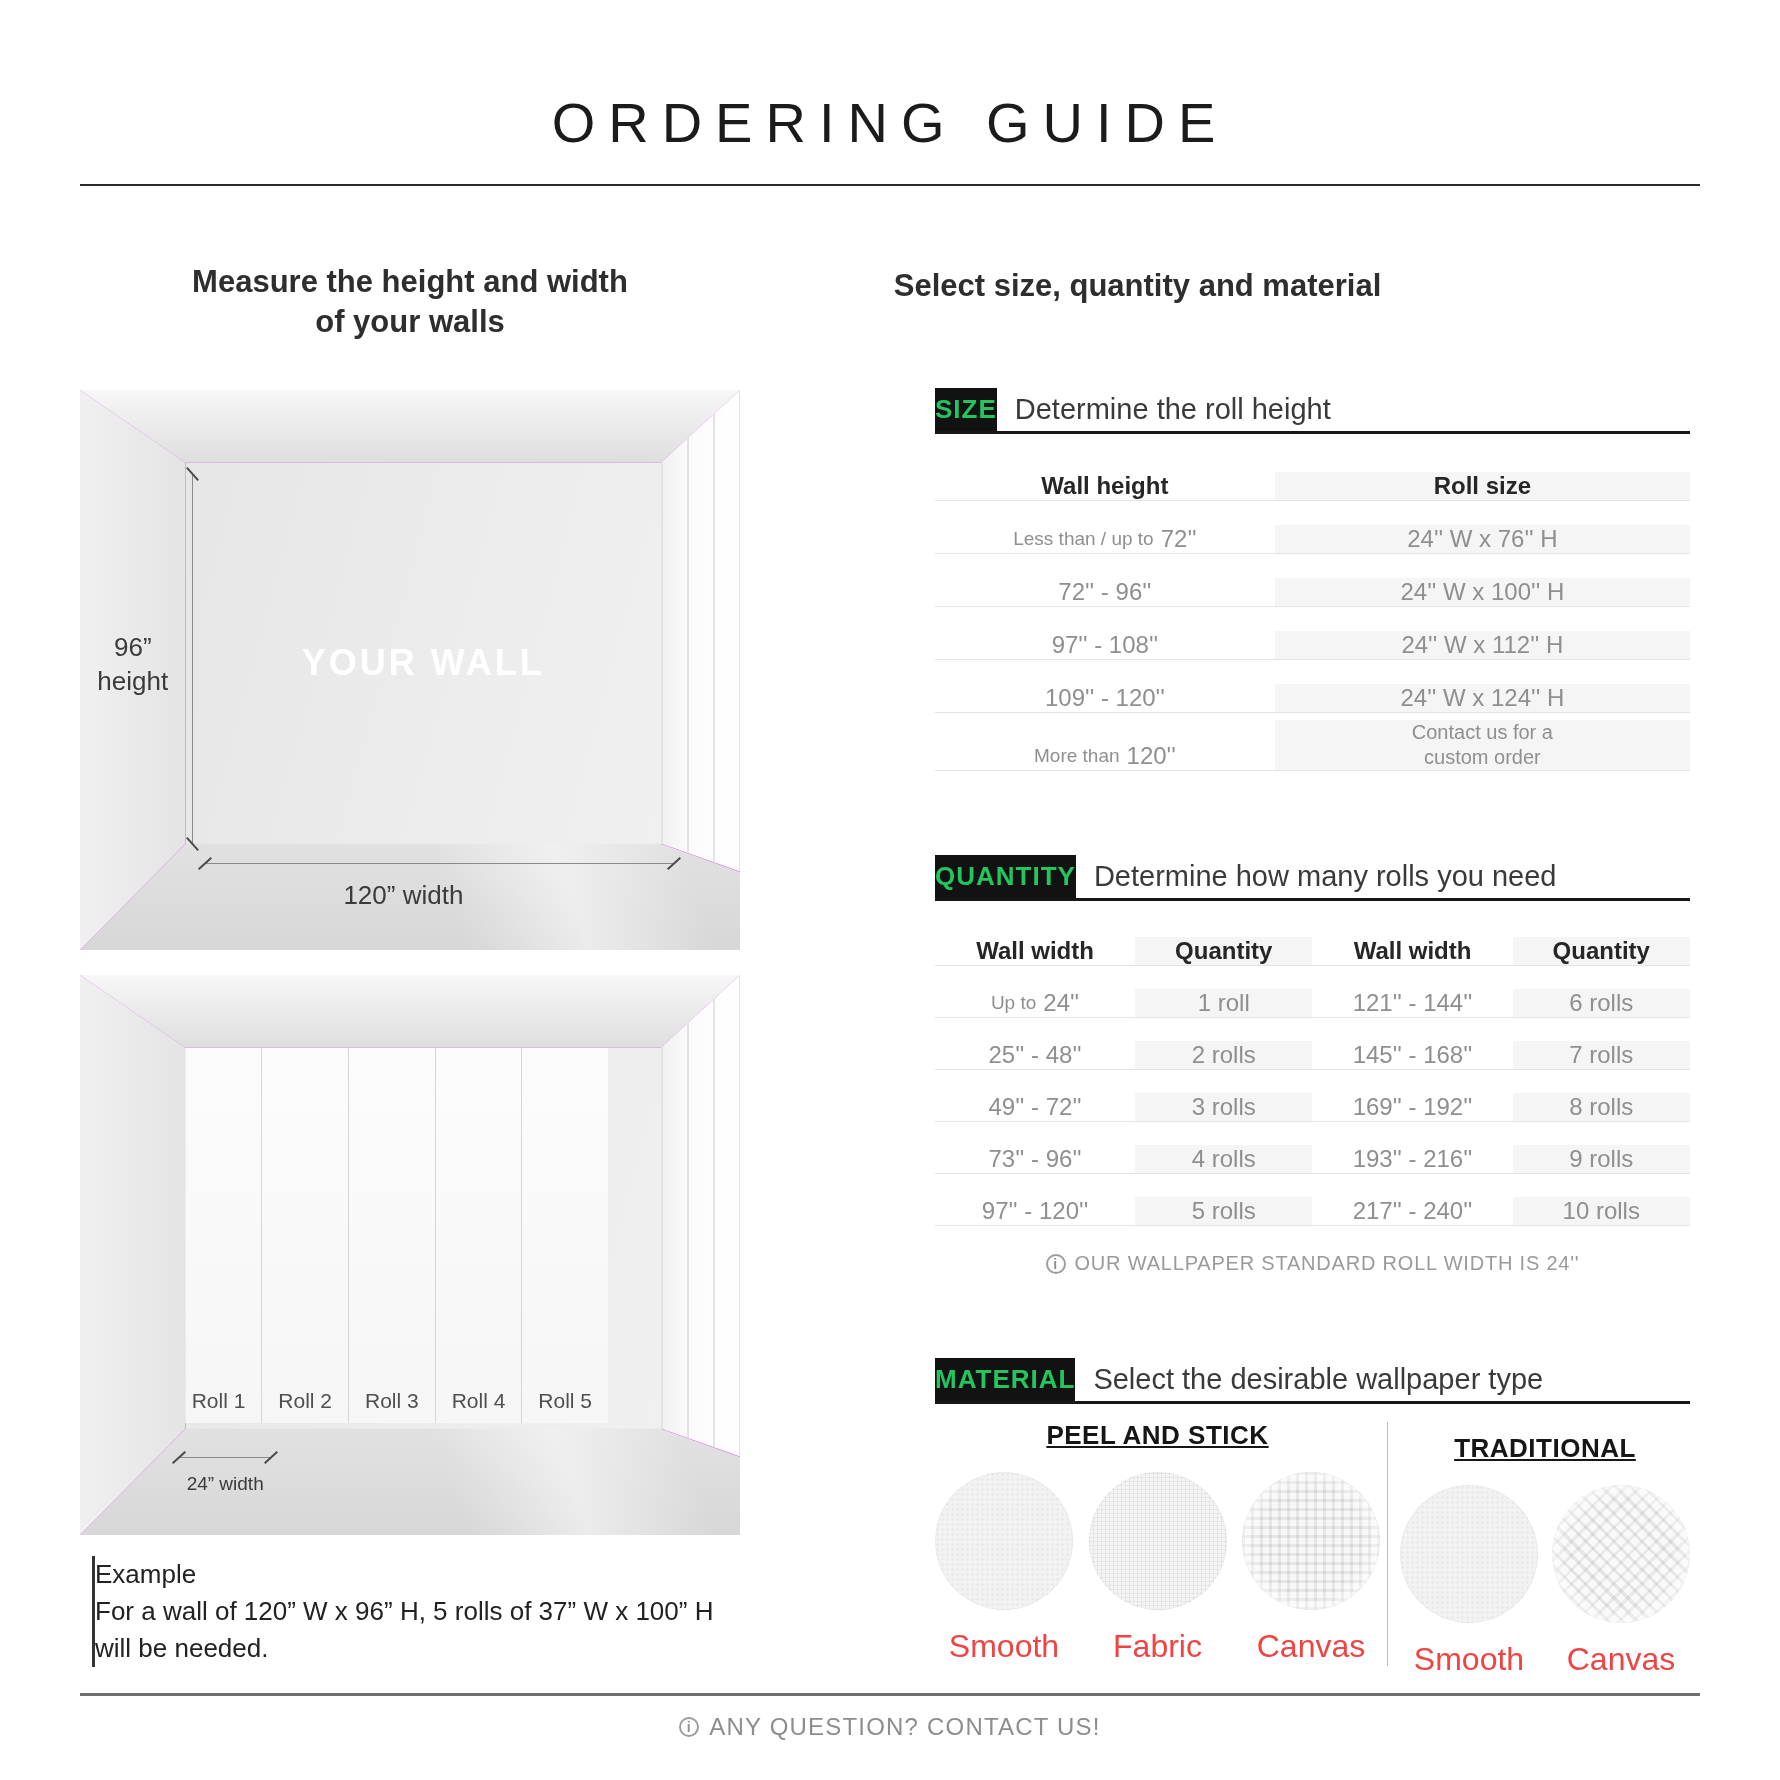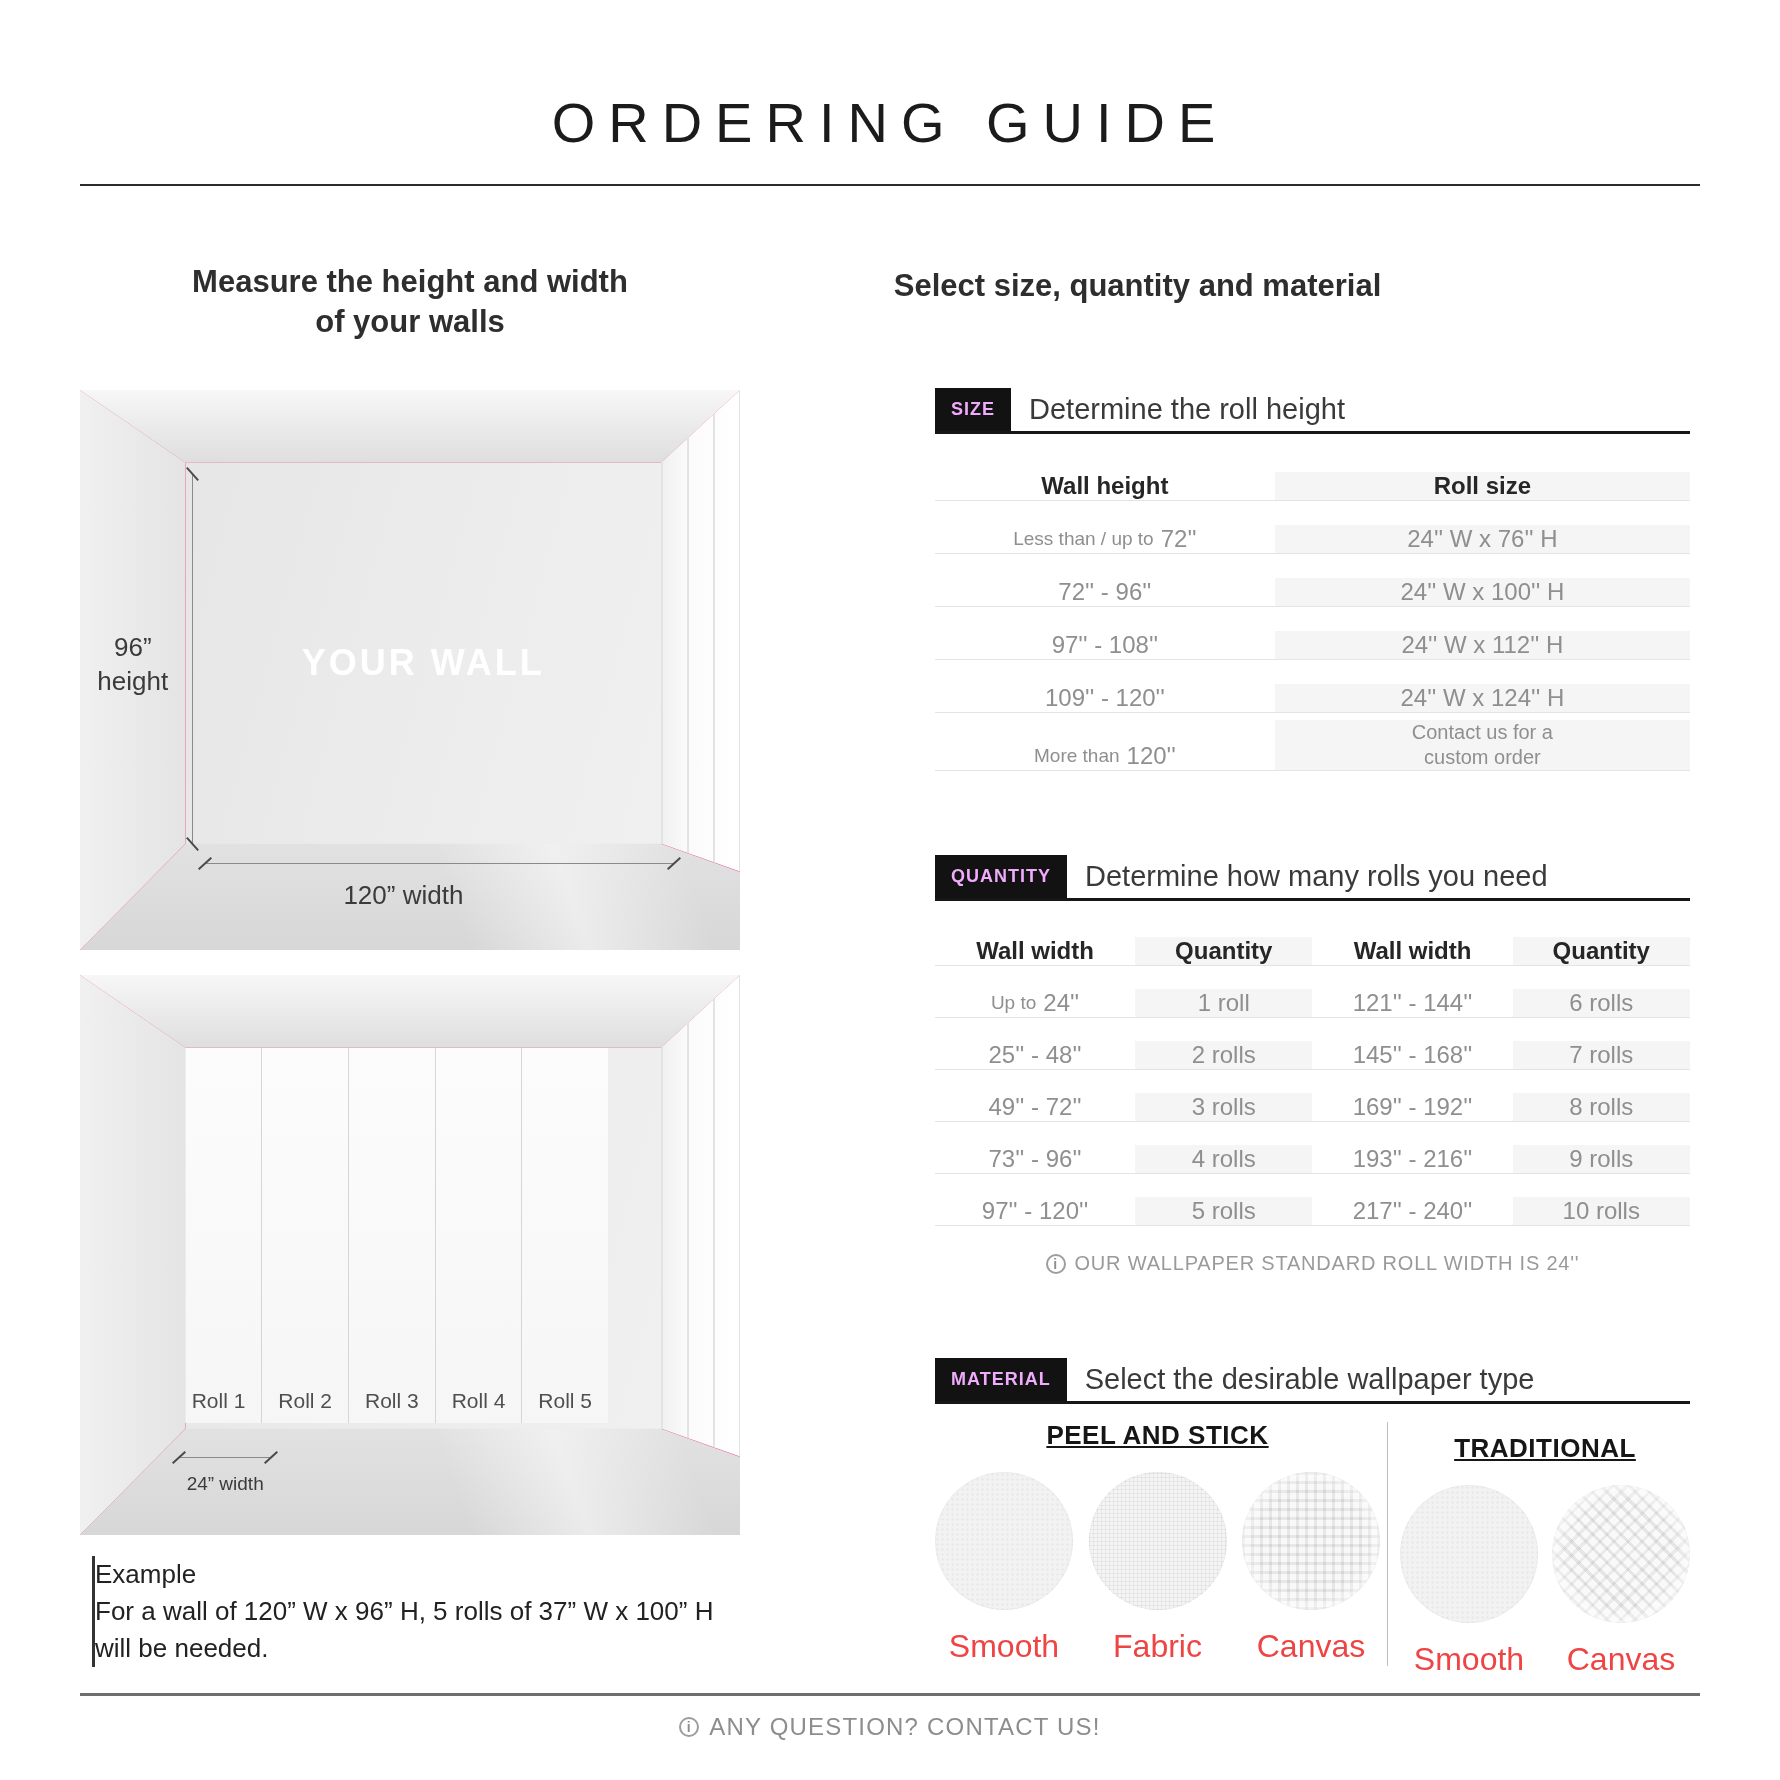--- a/index.html
+++ b/index.html
@@ -14,21 +14,21 @@
     font-size:56px;font-weight:500;letter-spacing:13px;color:#1b1b1b;}
   .rule-top{position:absolute;top:184px;left:80px;width:1620px;height:2px;background:#2b2b2b;}
 
   
   .left-heading{position:absolute;top:236px;left:80px;width:660px;text-align:center;
     font-size:31px;line-height:1.3;color:#2e2e2e;}
   .right-heading{position:absolute;top:242px;left:830px;width:615px;text-align:center;
     font-size:31px;color:#2e2e2e;}
 
   
-  .room{position:absolute;left:80px;width:660px;height:560px;overflow:hidden;background:#ec4899;}
+  .room{position:absolute;left:80px;width:660px;height:560px;overflow:hidden;background:#d946ef;}
   .room1{top:390px;}
   .room2{top:975px;}
   .ceiling{position:absolute;left:0;top:0;width:100%;height:13%;
     background:linear-gradient(#f7f7f7,#dedede);
     clip-path:polygon(0 0,100% 0,88% 100%,16% 100%);}
   .wall-back{position:absolute;left:16%;top:13%;width:72%;height:68%;
     background:linear-gradient(105deg,#e6e6e6,#ececec 55%,#f0f0f0);}
   .wall-left{position:absolute;left:0;top:0;width:16%;height:100%;
     background:linear-gradient(90deg,#f0f0f0,#e4e4e4);
     clip-path:polygon(0 0,100% 13%,100% 81%,0 100%);}
@@ -71,22 +71,22 @@
   .panel-label{position:absolute;bottom:10px;left:0;width:100%;text-align:center;
     font-size:21px;color:#4f4f4f;}
 
   
   .example{position:absolute;left:92px;top:1556px;border-left:3px solid #333333;
     font-size:26px;line-height:1.42;color:#222222;}
 
   
   .section-head{position:absolute;left:935px;width:755px;height:46px;display:flex;
     align-items:stretch;border-bottom:3px solid #161616;}
-  .chip{background:#121212;color:#f0abfc;font-weight:700;font-size:18px;letter-spacing:1px;
-    padding:0 16px;display:flex;align-items:center;}
+  .chip{background:#121212;color:#22c55e;font-weight:700;font-size:26px;letter-spacing:1px;
+    padding:0 0;display:flex;align-items:center;}
   .subtitle{font-size:29px;color:#3a3a3a;padding-left:18px;display:flex;align-items:center;}
   .head-size{top:388px;}
   .head-qty{top:855px;}
   .head-mat{top:1358px;}
 
   .dtable{position:absolute;left:935px;width:755px;}
   .size-table{top:455px;}
   .qty-table{top:922px;}
   .trow{display:flex;border-bottom:1px solid #e4e4e4;align-items:flex-end;}
   .cell{display:flex;align-items:center;justify-content:center;text-align:center;}

